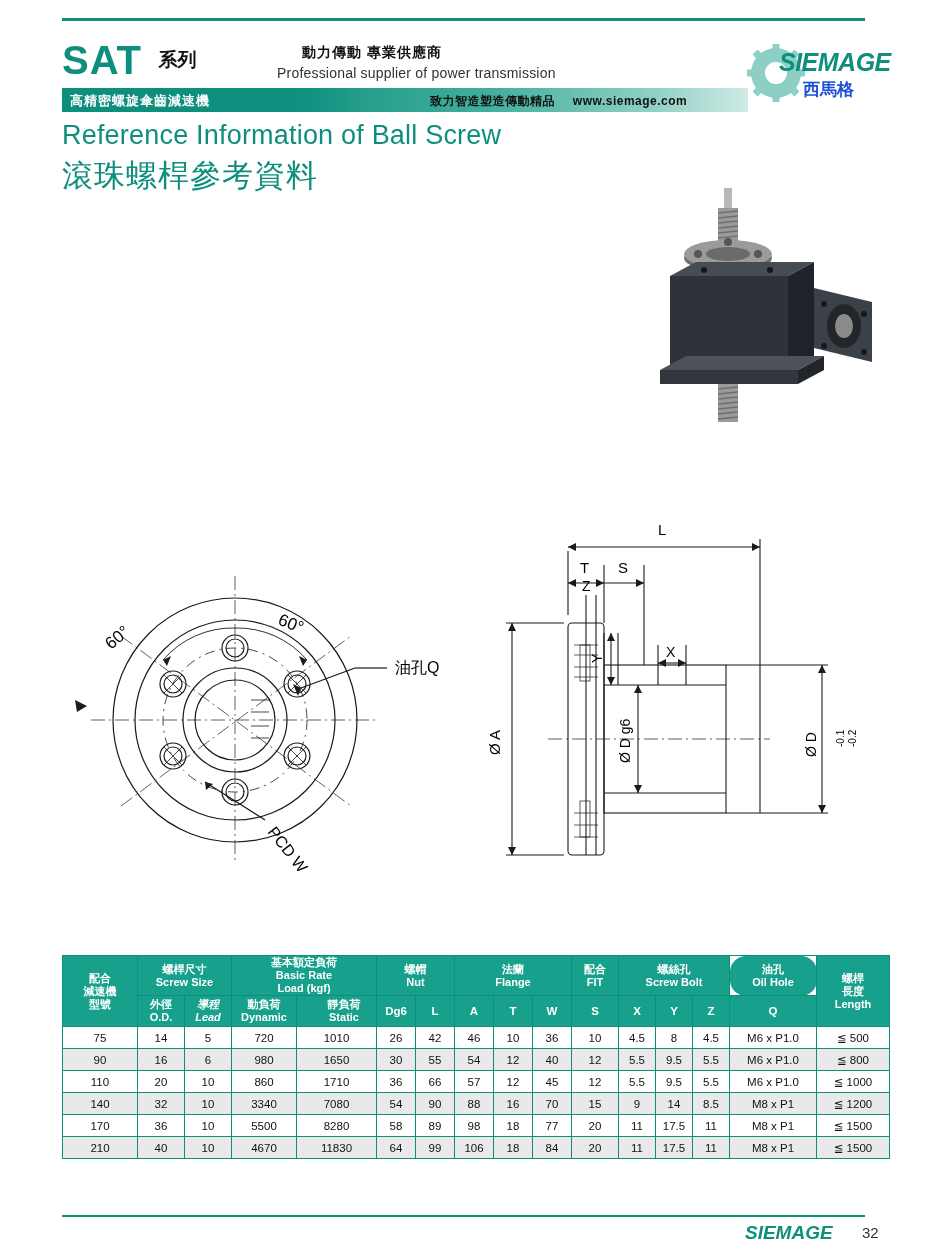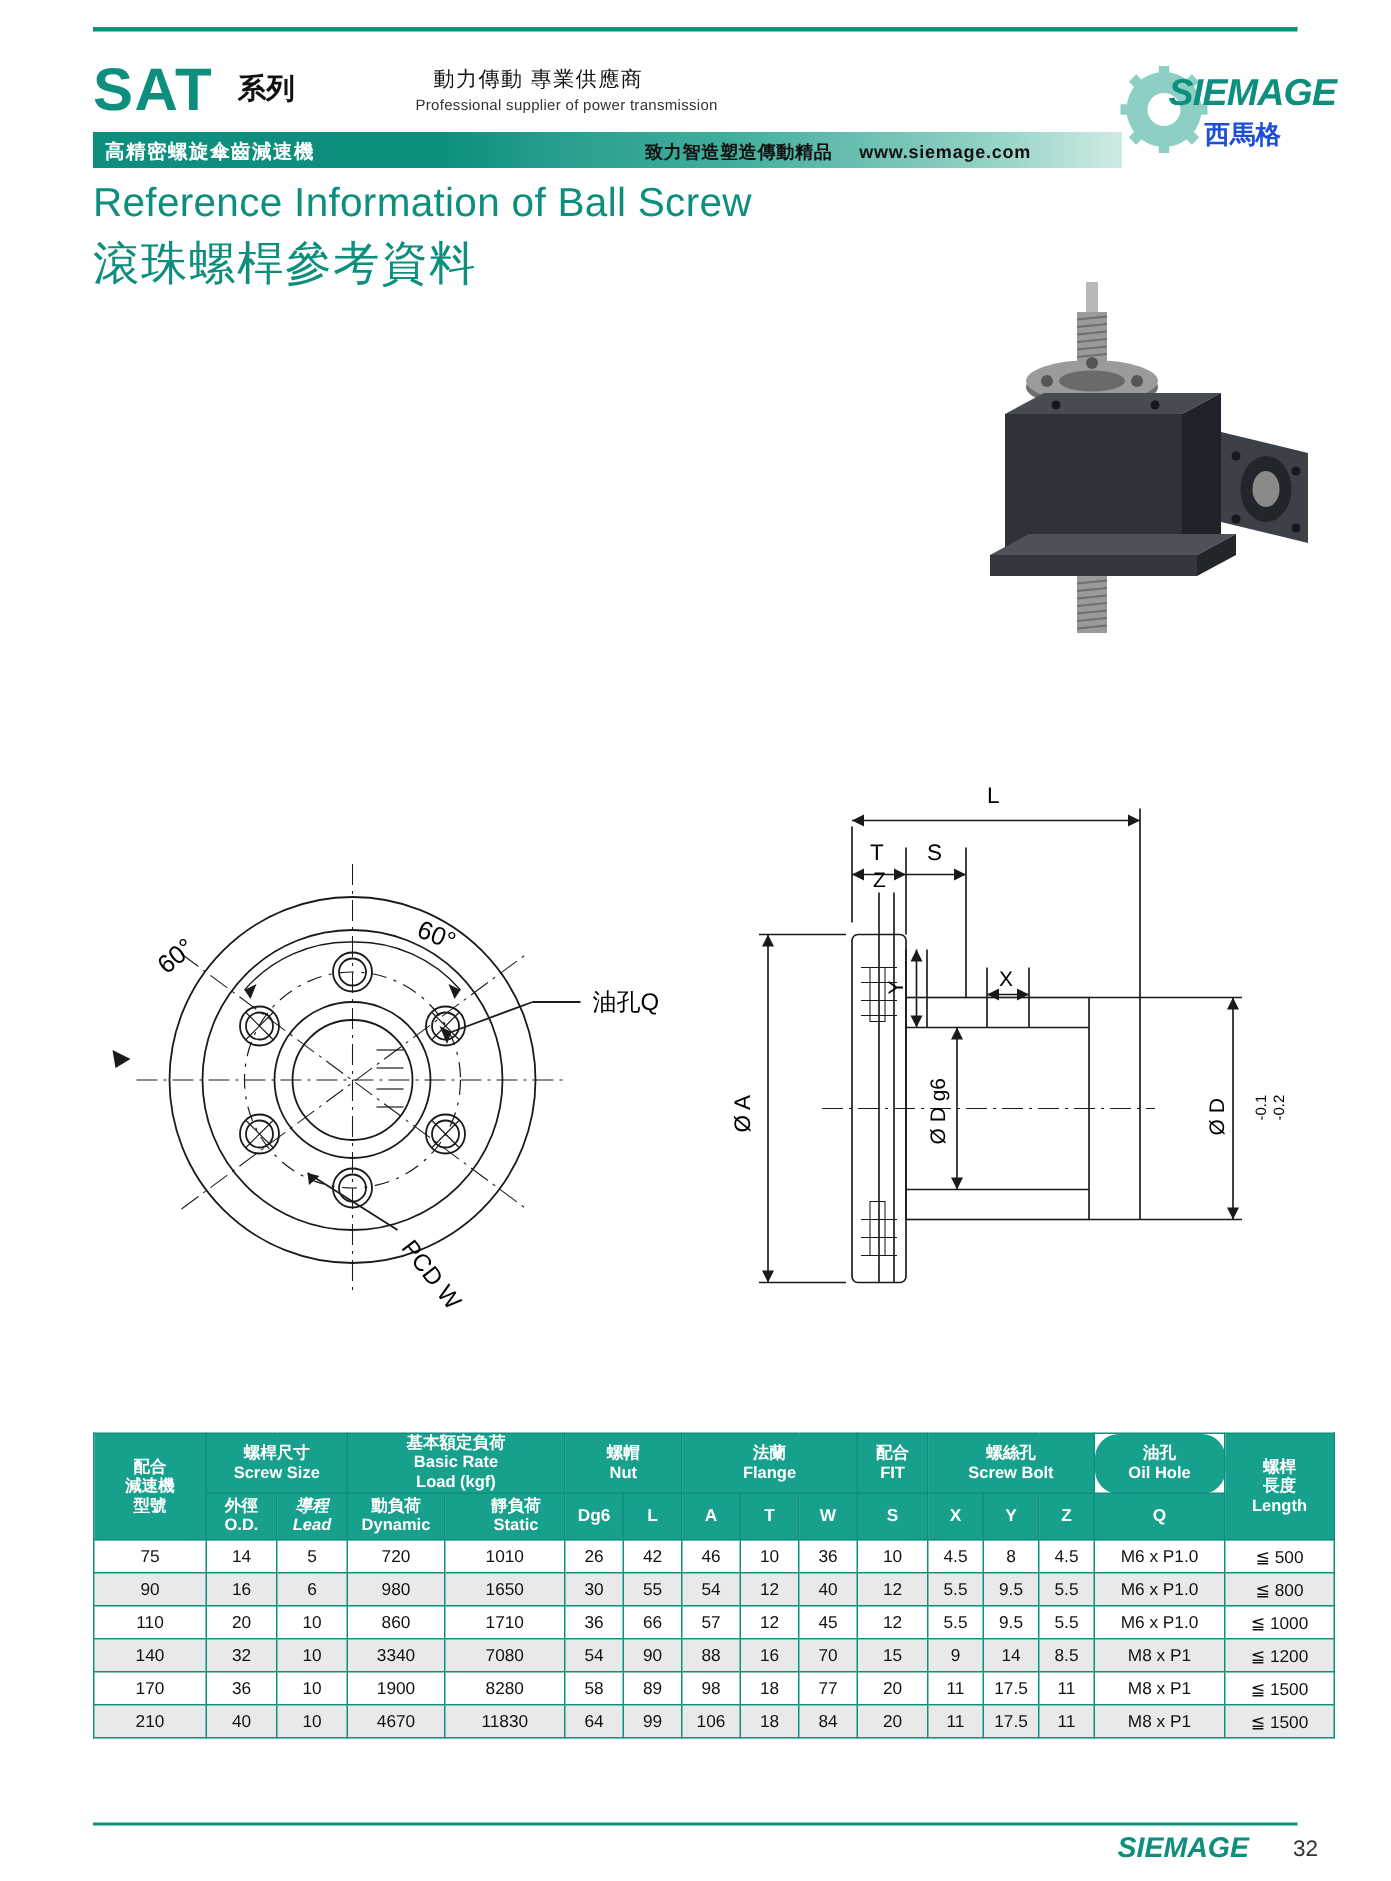--- a/index.html
+++ b/index.html
@@ -15,24 +15,24 @@
   .brand{position:absolute;left:62px;top:38px;}
   .brand .sat{
     font-size:40px;font-weight:bold;color:#0e8f7e;letter-spacing:1px;
     display:inline-block;vertical-align:middle;line-height:44px;
   }
   .brand .series{
     font-size:19px;font-weight:bold;color:#111;display:inline-block;
     vertical-align:middle;margin-left:12px;line-height:44px;
   }
   .slogan-cn{
-    position:absolute;left:264px;top:44px;font-size:14px;font-weight:normal;color:#111;letter-spacing:1px;padding-left:25px;
+    position:absolute;left:277px;top:44px;font-size:14px;font-weight:bold;color:#111;letter-spacing:1px;padding-left:25px;
   }
   .slogan-en{
-    position:absolute;left:277px;top:65px;font-size:10px;color:#333;letter-spacing:.2px;
+    position:absolute;left:277px;top:65px;font-size:14px;color:#333;letter-spacing:.2px;
   }
   .green-bar{
     position:absolute;left:62px;top:88px;width:686px;height:24px;
     background:linear-gradient(to right,#0e8f7e 0%,#0e8f7e 34%,#29a08f 46%,#41ae9d 62%,#8fd0c4 86%,#cfeae5 100%);
   }
   .bar-cn{
     position:absolute;left:70px;top:92px;font-size:13px;color:#ffffff;font-weight:bold;letter-spacing:1px;
   }
   .bar-right{
     position:absolute;left:430px;top:93px;font-size:12px;color:#111;font-weight:bold;letter-spacing:.5px;
@@ -483,21 +483,21 @@
             <td>9</td>
             <td>14</td>
             <td>8.5</td>
             <td>M8 x P1</td>
             <td>≦ 1200</td>
           </tr>
           <tr>
             <td>170</td>
             <td>36</td>
             <td>10</td>
-            <td>1900</td>
+            <td>5500</td>
             <td>8280</td>
             <td>58</td>
             <td>89</td>
             <td>98</td>
             <td>18</td>
             <td>77</td>
             <td>20</td>
             <td>11</td>
             <td>17.5</td>
             <td>11</td>

